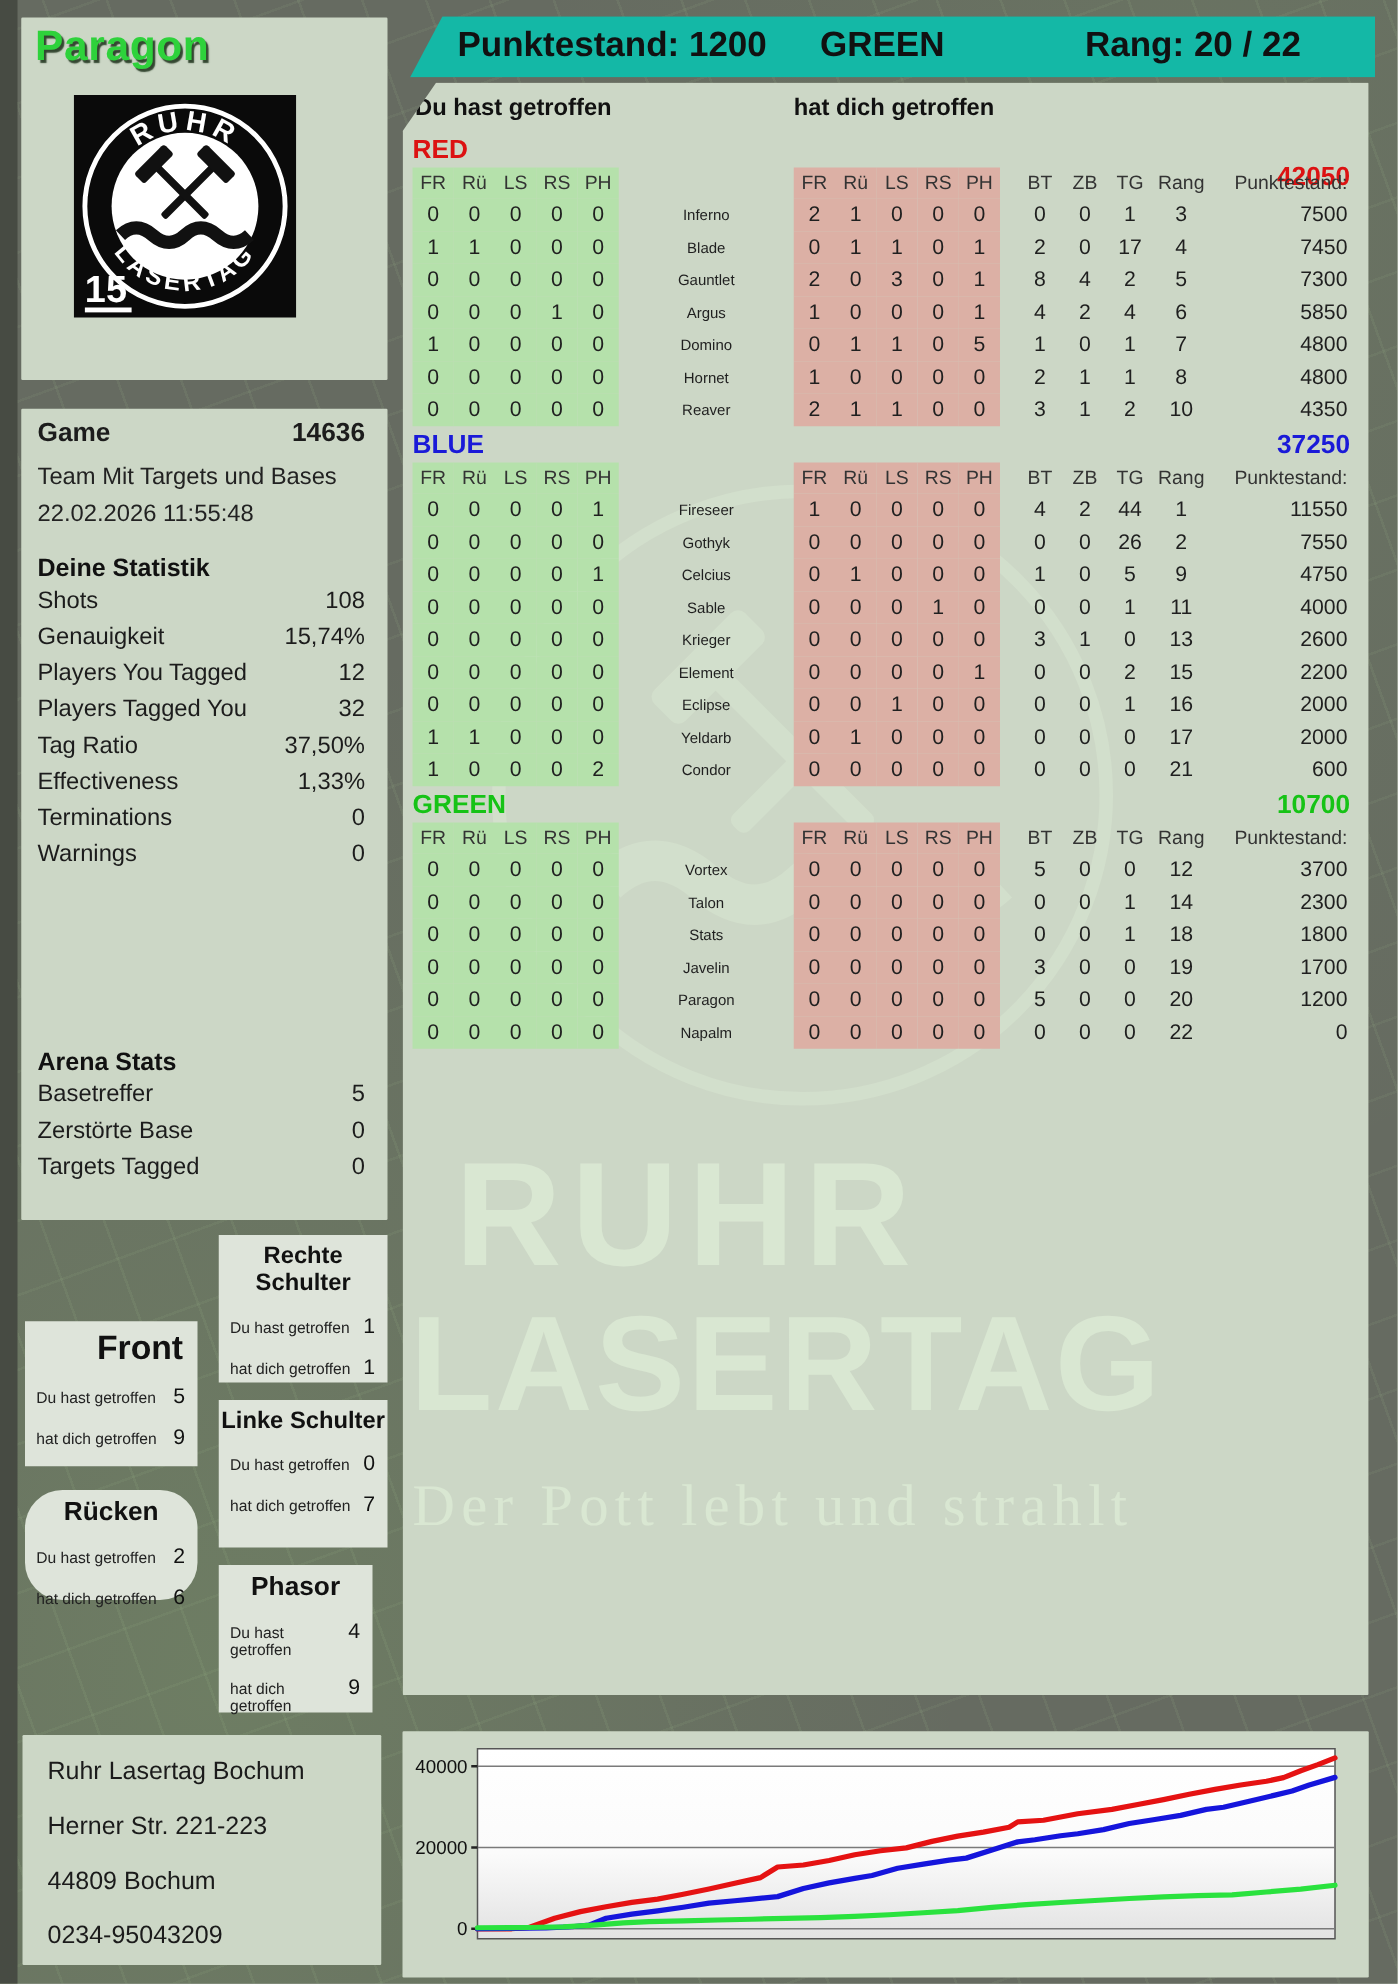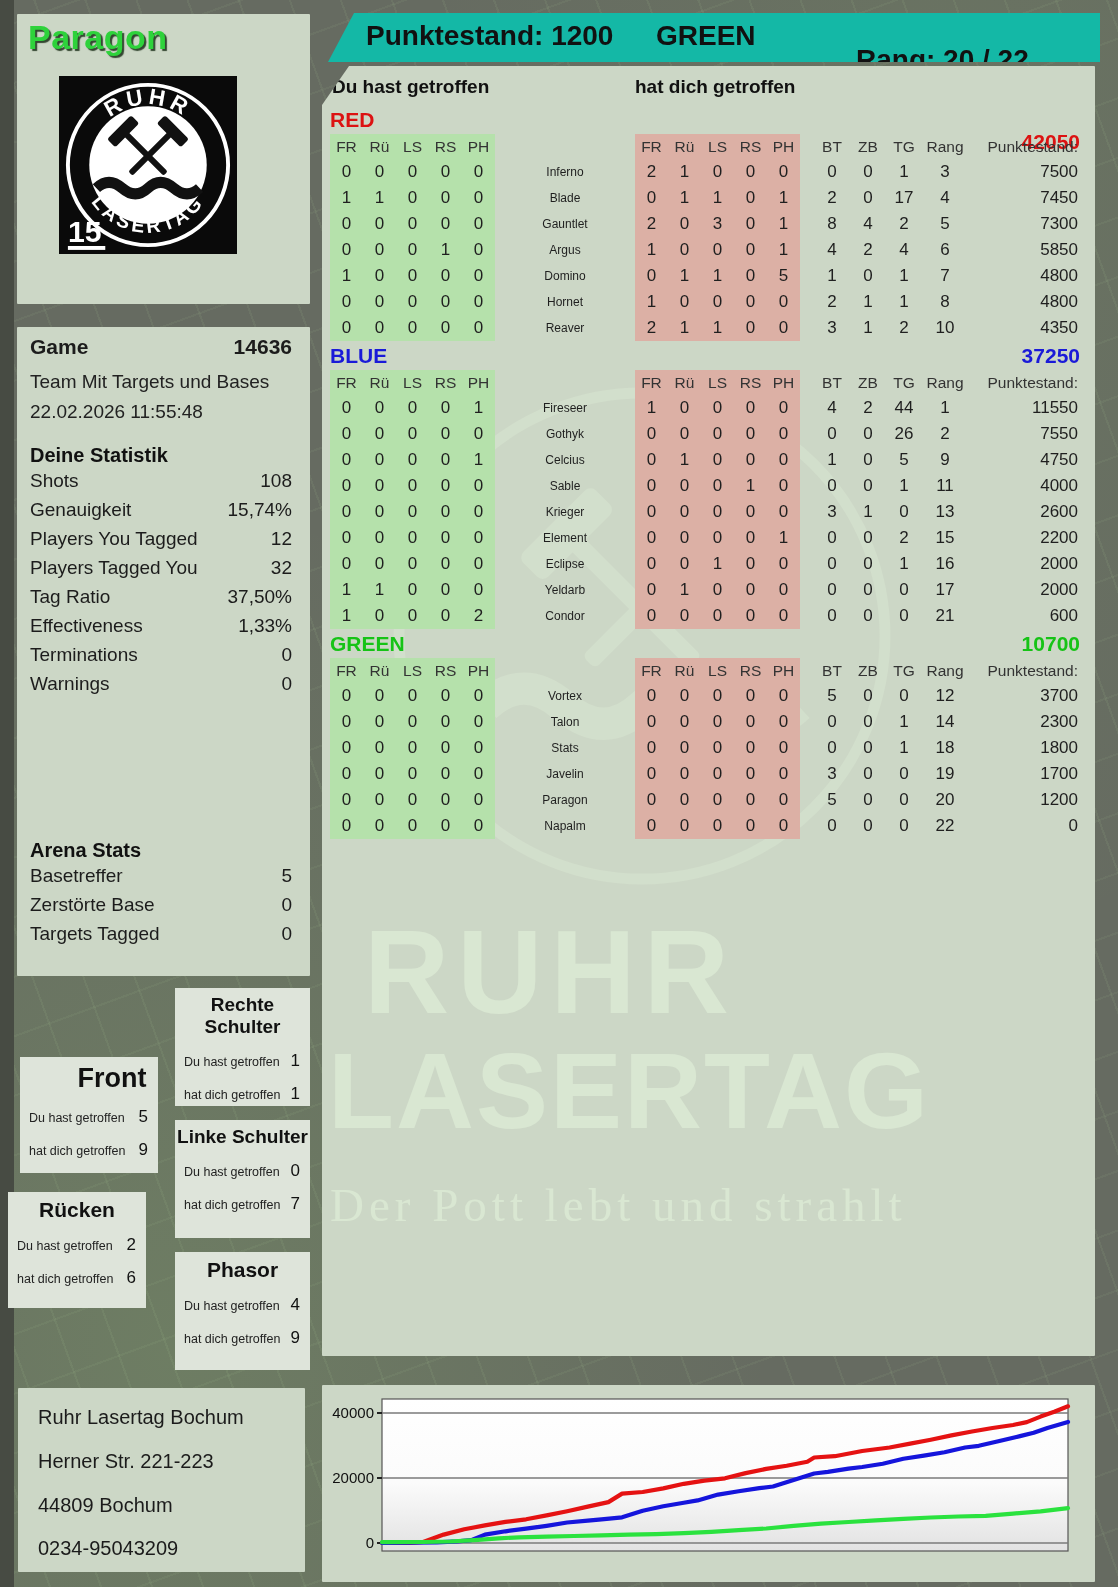--- a/index.html
+++ b/index.html
@@ -21,21 +21,21 @@
   .panel{position:absolute;background:#ccd7c6;border-radius:1px;}
 
   
   .header-bar{
     position:absolute;left:328px;top:13px;width:772px;height:49px;
     background:#14b8a6;clip-path:polygon(26px 0,100% 0,100% 100%,0 100%);
   }
   .header-bar .hb{position:absolute;top:7px;font-weight:bold;font-size:28px;color:#111;white-space:nowrap;}
   .hb-punkte{left:38px;}
   .hb-team{left:328px;font-size:30px;}
-  .hb-rang{left:528px;margin-top:24px;}
+  .hb-rang{left:540px;}
 
   
   .profile-panel{left:17px;top:14px;width:293px;height:290px;}
   .player-name{
     position:absolute;left:11px;top:4px;font-size:34px;font-weight:bold;color:#2ed23b;
     text-shadow:2px 2px 1px rgba(25,45,22,.85);letter-spacing:.5px;
   }
   .logo{position:absolute;left:42px;top:60px;width:178px;height:182px;}
 
   
@@ -228,32 +228,32 @@
   <div class="hb-title">Linke Schulter</div>
   <div class="hb-row">
       <span class="hb-lab">Du hast getroffen</span>
       <span class="hb-val">0</span>
     </div>
   <div class="hb-row">
       <span class="hb-lab">hat dich getroffen</span>
       <span class="hb-val">7</span>
     </div>
 </div>
-<div class="hitbox" style="left:8px;top:1192px;width:138px;height:116px;">
+<div class="hitbox" style="left:20px;top:1192px;width:138px;height:88px;border-radius:30px;">
   <div class="hb-title" style="font-size:21px;">Rücken</div>
   <div class="hb-row">
       <span class="hb-lab">Du hast getroffen</span>
       <span class="hb-val">2</span>
     </div>
   <div class="hb-row">
       <span class="hb-lab">hat dich getroffen</span>
       <span class="hb-val">6</span>
     </div>
 </div>
-<div class="hitbox" style="left:175px;top:1252px;width:135px;height:118px;">
+<div class="hitbox" style="left:175px;top:1252px;width:123px;height:118px;">
   <div class="hb-title" style="font-size:21px;">Phasor</div>
   <div class="hb-row">
       <span class="hb-lab">Du hast getroffen</span>
       <span class="hb-val">4</span>
     </div>
   <div class="hb-row">
       <span class="hb-lab">hat dich getroffen</span>
       <span class="hb-val">9</span>
     </div>
 </div>

